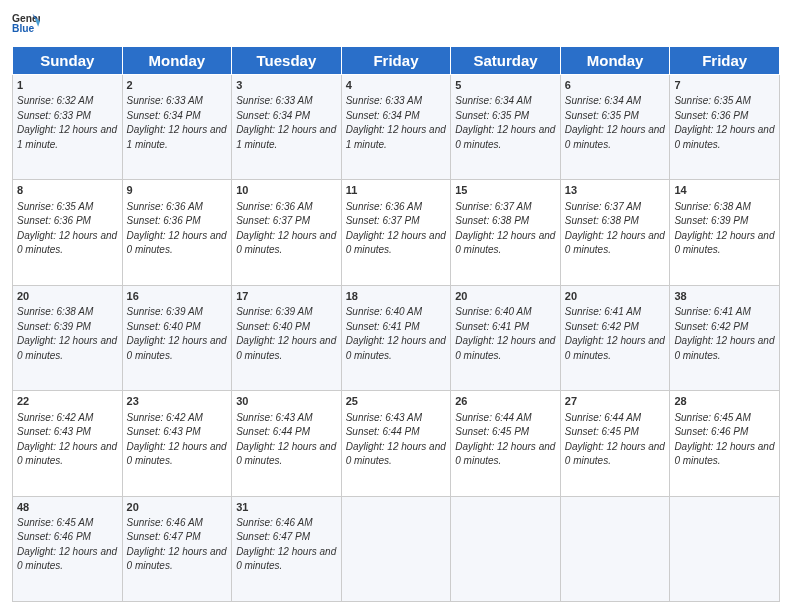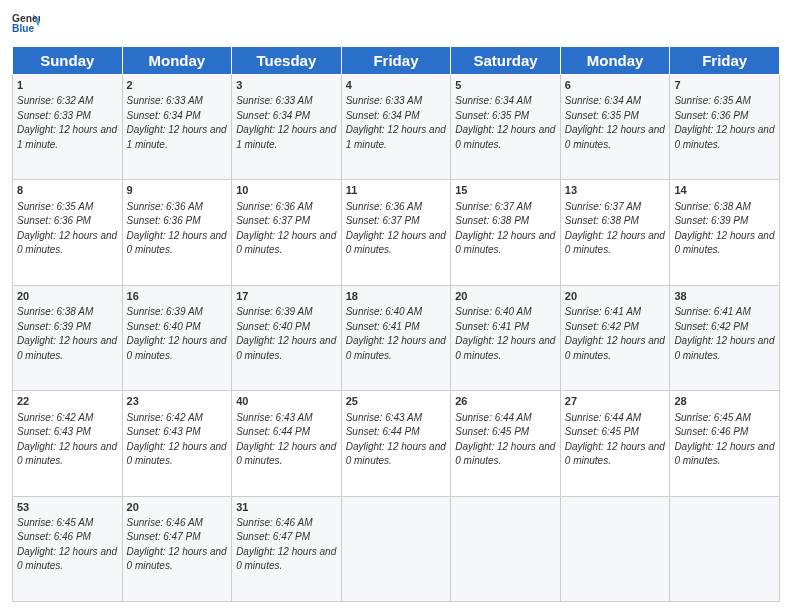--- a/index.html
+++ b/index.html
@@ -228,21 +228,21 @@
         <tr>
           <td>
           <span class="day-num">22</span>
           <span class="day-info">Sunrise: 6:42 AM<br>Sunset: 6:43 PM<br>Daylight: 12 hours and 0 minutes.</span>
         </td>
           <td>
           <span class="day-num">23</span>
           <span class="day-info">Sunrise: 6:42 AM<br>Sunset: 6:43 PM<br>Daylight: 12 hours and 0 minutes.</span>
         </td>
           <td>
-          <span class="day-num">40</span>
+          <span class="day-num">30</span>
           <span class="day-info">Sunrise: 6:43 AM<br>Sunset: 6:44 PM<br>Daylight: 12 hours and 0 minutes.</span>
         </td>
           <td>
           <span class="day-num">25</span>
           <span class="day-info">Sunrise: 6:43 AM<br>Sunset: 6:44 PM<br>Daylight: 12 hours and 0 minutes.</span>
         </td>
           <td>
           <span class="day-num">26</span>
           <span class="day-info">Sunrise: 6:44 AM<br>Sunset: 6:45 PM<br>Daylight: 12 hours and 0 minutes.</span>
         </td>
@@ -250,21 +250,21 @@
           <span class="day-num">27</span>
           <span class="day-info">Sunrise: 6:44 AM<br>Sunset: 6:45 PM<br>Daylight: 12 hours and 0 minutes.</span>
         </td>
           <td>
           <span class="day-num">28</span>
           <span class="day-info">Sunrise: 6:45 AM<br>Sunset: 6:46 PM<br>Daylight: 12 hours and 0 minutes.</span>
         </td>
         </tr>
         <tr>
           <td>
-          <span class="day-num">53</span>
+          <span class="day-num">48</span>
           <span class="day-info">Sunrise: 6:45 AM<br>Sunset: 6:46 PM<br>Daylight: 12 hours and 0 minutes.</span>
         </td>
           <td>
           <span class="day-num">20</span>
           <span class="day-info">Sunrise: 6:46 AM<br>Sunset: 6:47 PM<br>Daylight: 12 hours and 0 minutes.</span>
         </td>
           <td>
           <span class="day-num">31</span>
           <span class="day-info">Sunrise: 6:46 AM<br>Sunset: 6:47 PM<br>Daylight: 12 hours and 0 minutes.</span>
         </td>

